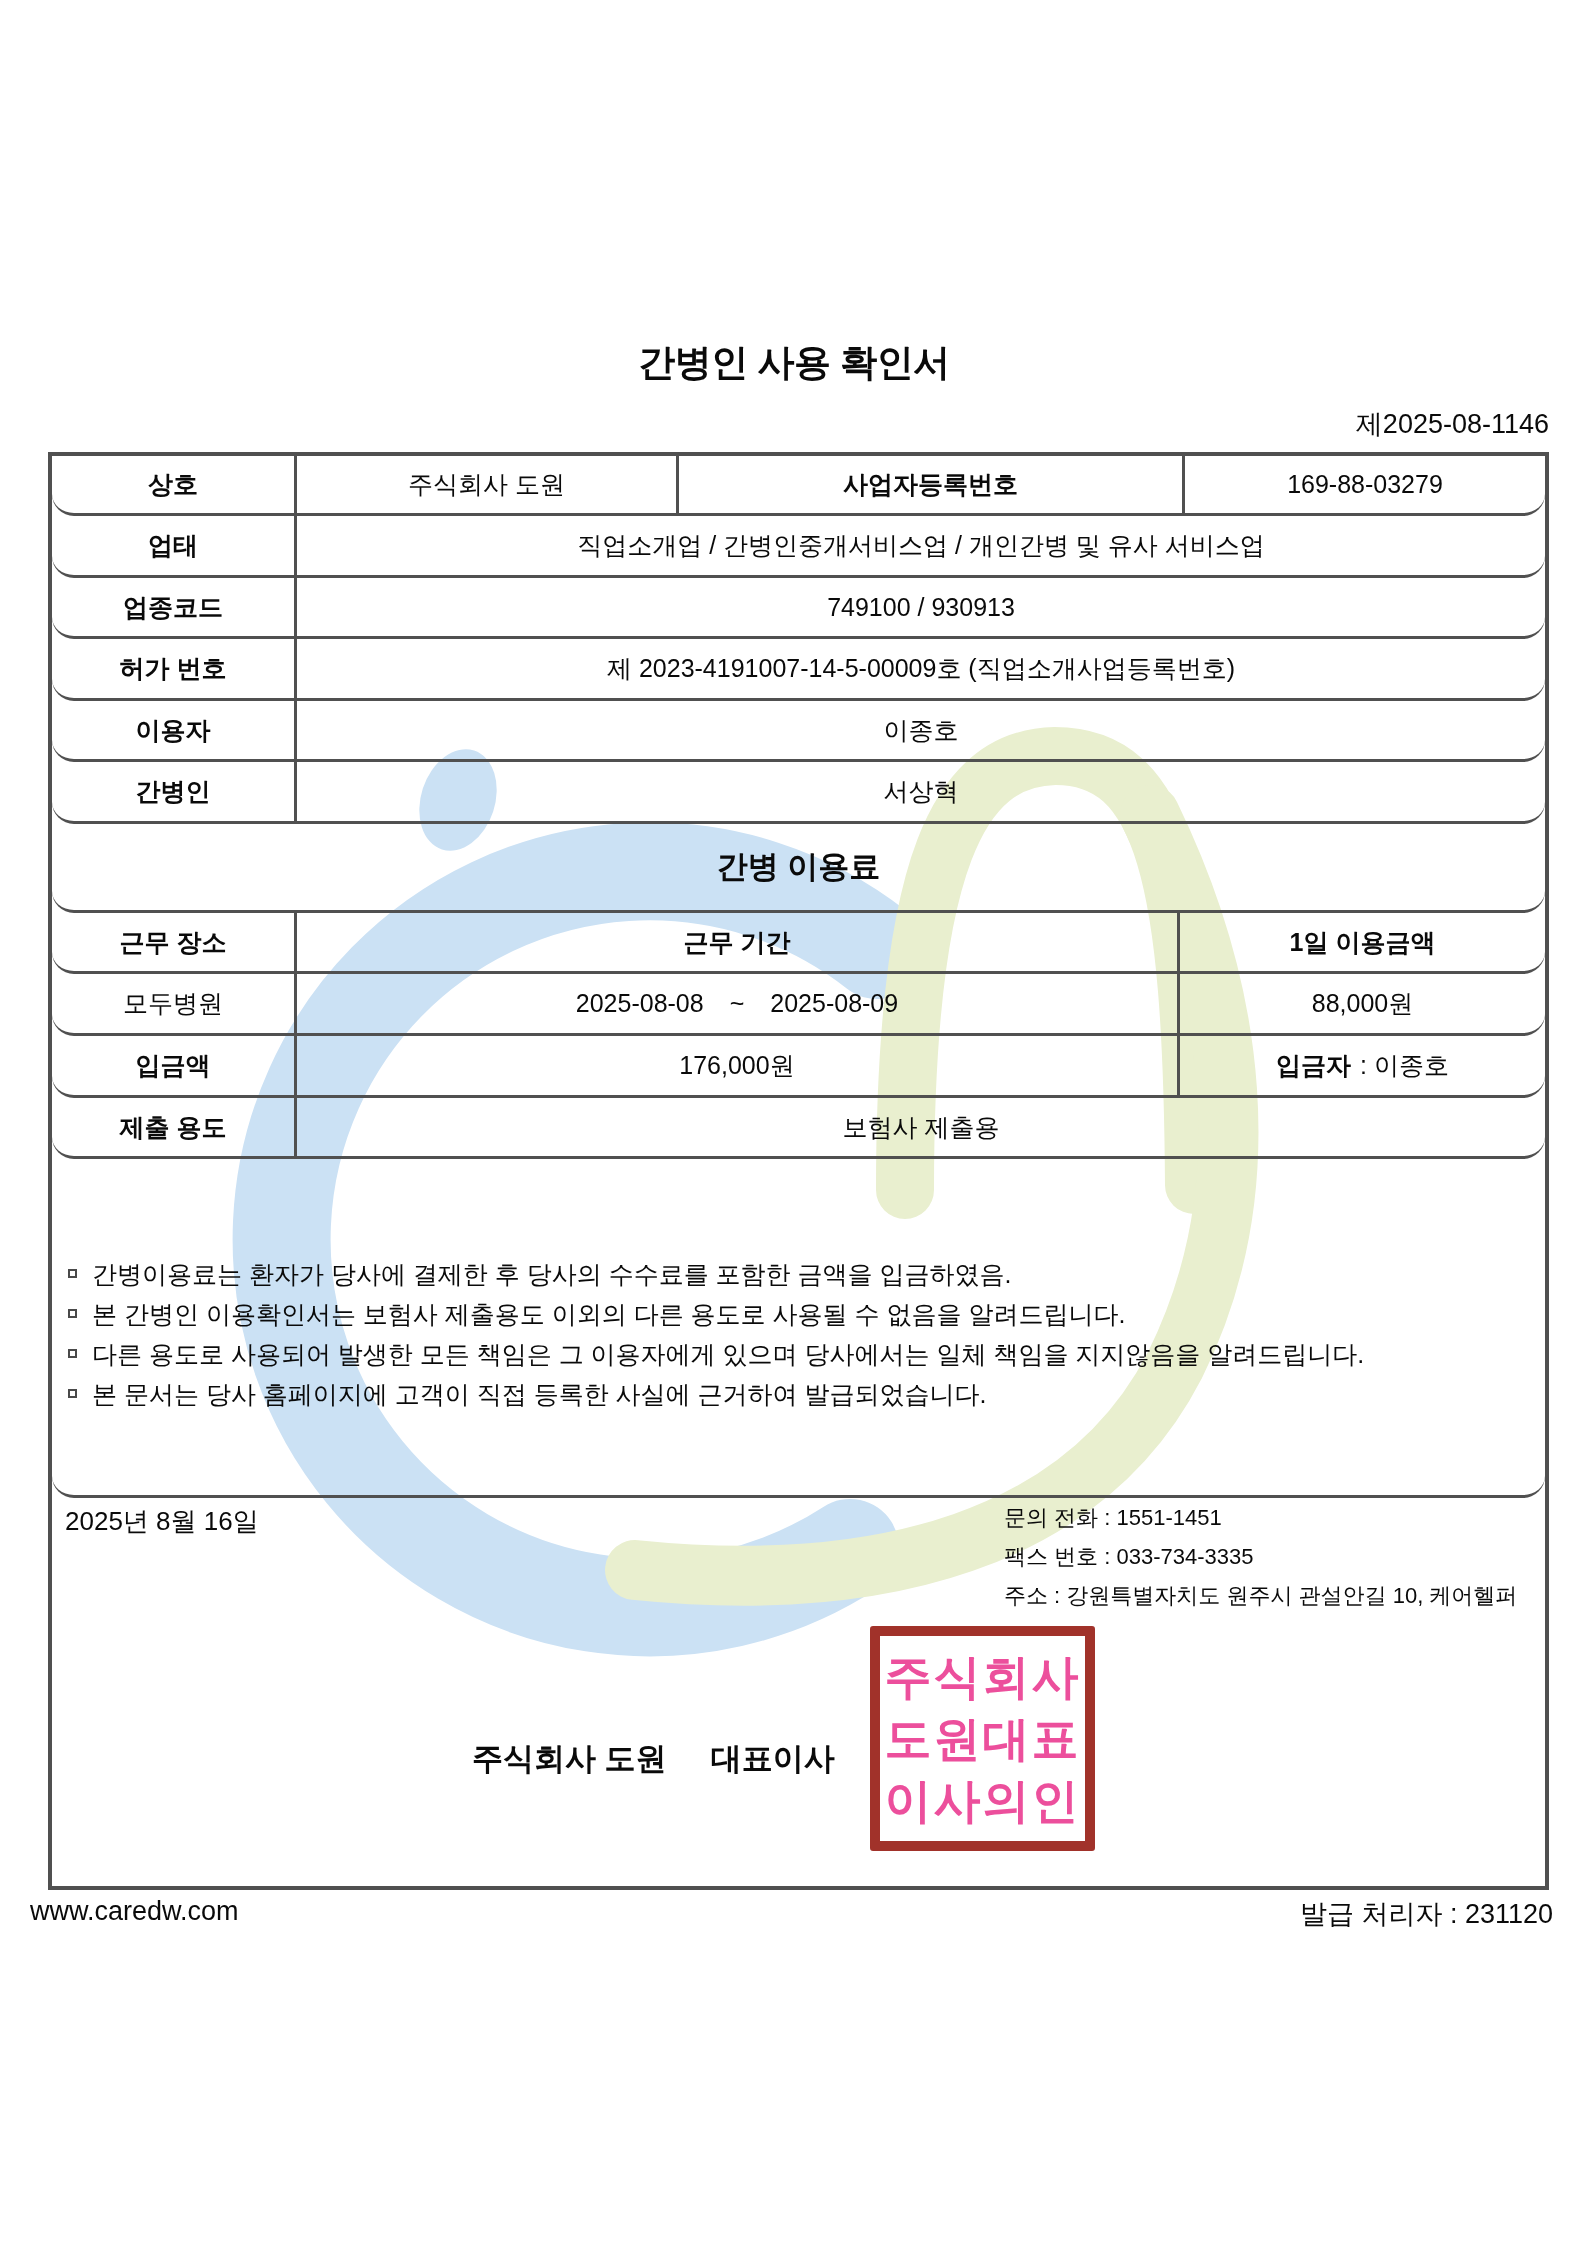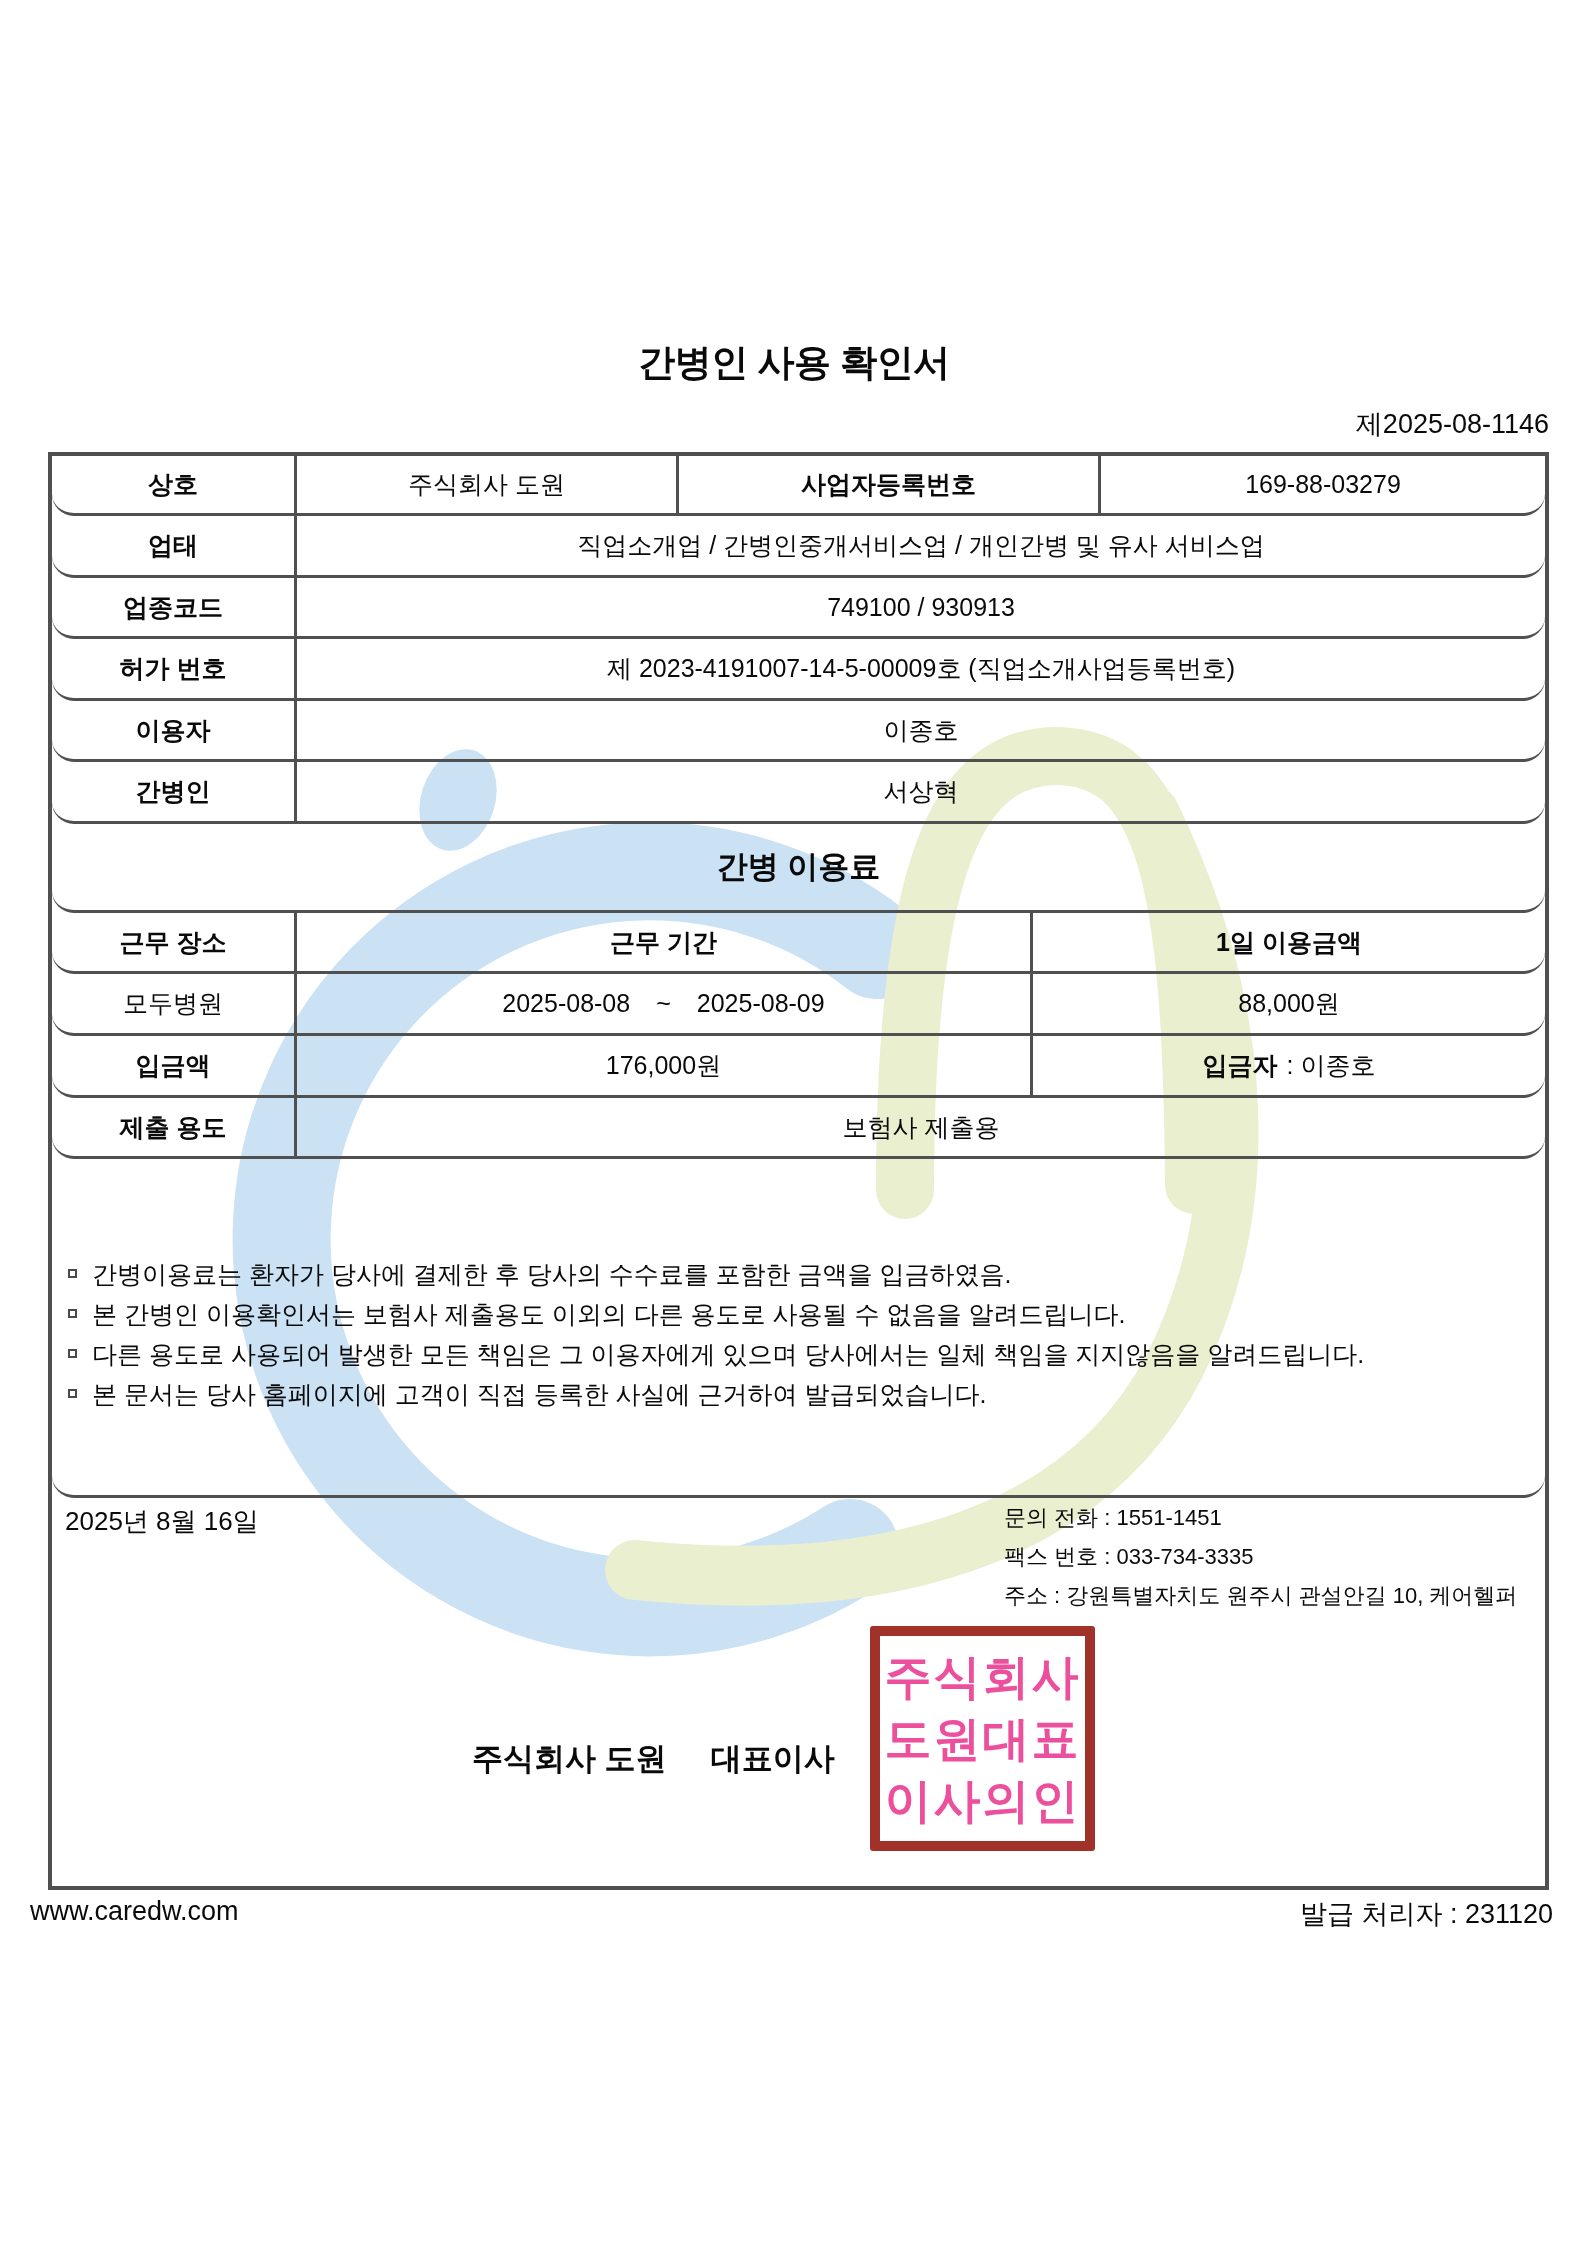--- a/index.html
+++ b/index.html
@@ -31,24 +31,24 @@
   .doc-box{
     position:absolute;left:48px;top:452px;width:1501px;height:1438px;
     border:4px solid var(--bc);z-index:1;
   }
   .row{display:flex;border-bottom:3px solid var(--bc);border-radius:22px;}
   .row:last-child{border-bottom:none;}
   .cell{display:flex;align-items:center;justify-content:center;font-size:25px;text-align:center;line-height:1.3;}
   .lbl{font-weight:700;}
   .c1{width:245px;border-right:3px solid var(--bc);}
   .c2{width:382px;border-right:3px solid var(--bc);}
-  .c3{width:422px;border-right:3px solid var(--bc);text-align:right;}
+  .c3{width:506px;border-right:3px solid var(--bc);text-align:right;}
   .c4{flex:1;}
   .mid{flex:1;}
-  .right3{width:515px;border-left:3px solid var(--bc);}
+  .right3{width:368px;border-left:3px solid var(--bc);}
   .fee-title{justify-content:center;font-size:31px;font-weight:700;}
   .tilde{display:inline-block;margin:0 26px;}
   .dep-val{margin-left:9px;}
   
   .notes{display:block;padding:103px 12px 0 14px;}
   .note-line{display:flex;align-items:flex-start;margin-bottom:15px;font-size:25px;line-height:1.0;}
   .bullet{
     flex:0 0 auto;width:9px;height:9px;border:2px solid #4a4a4a;
     margin:7px 15px 0 2px;background:transparent;
   }

